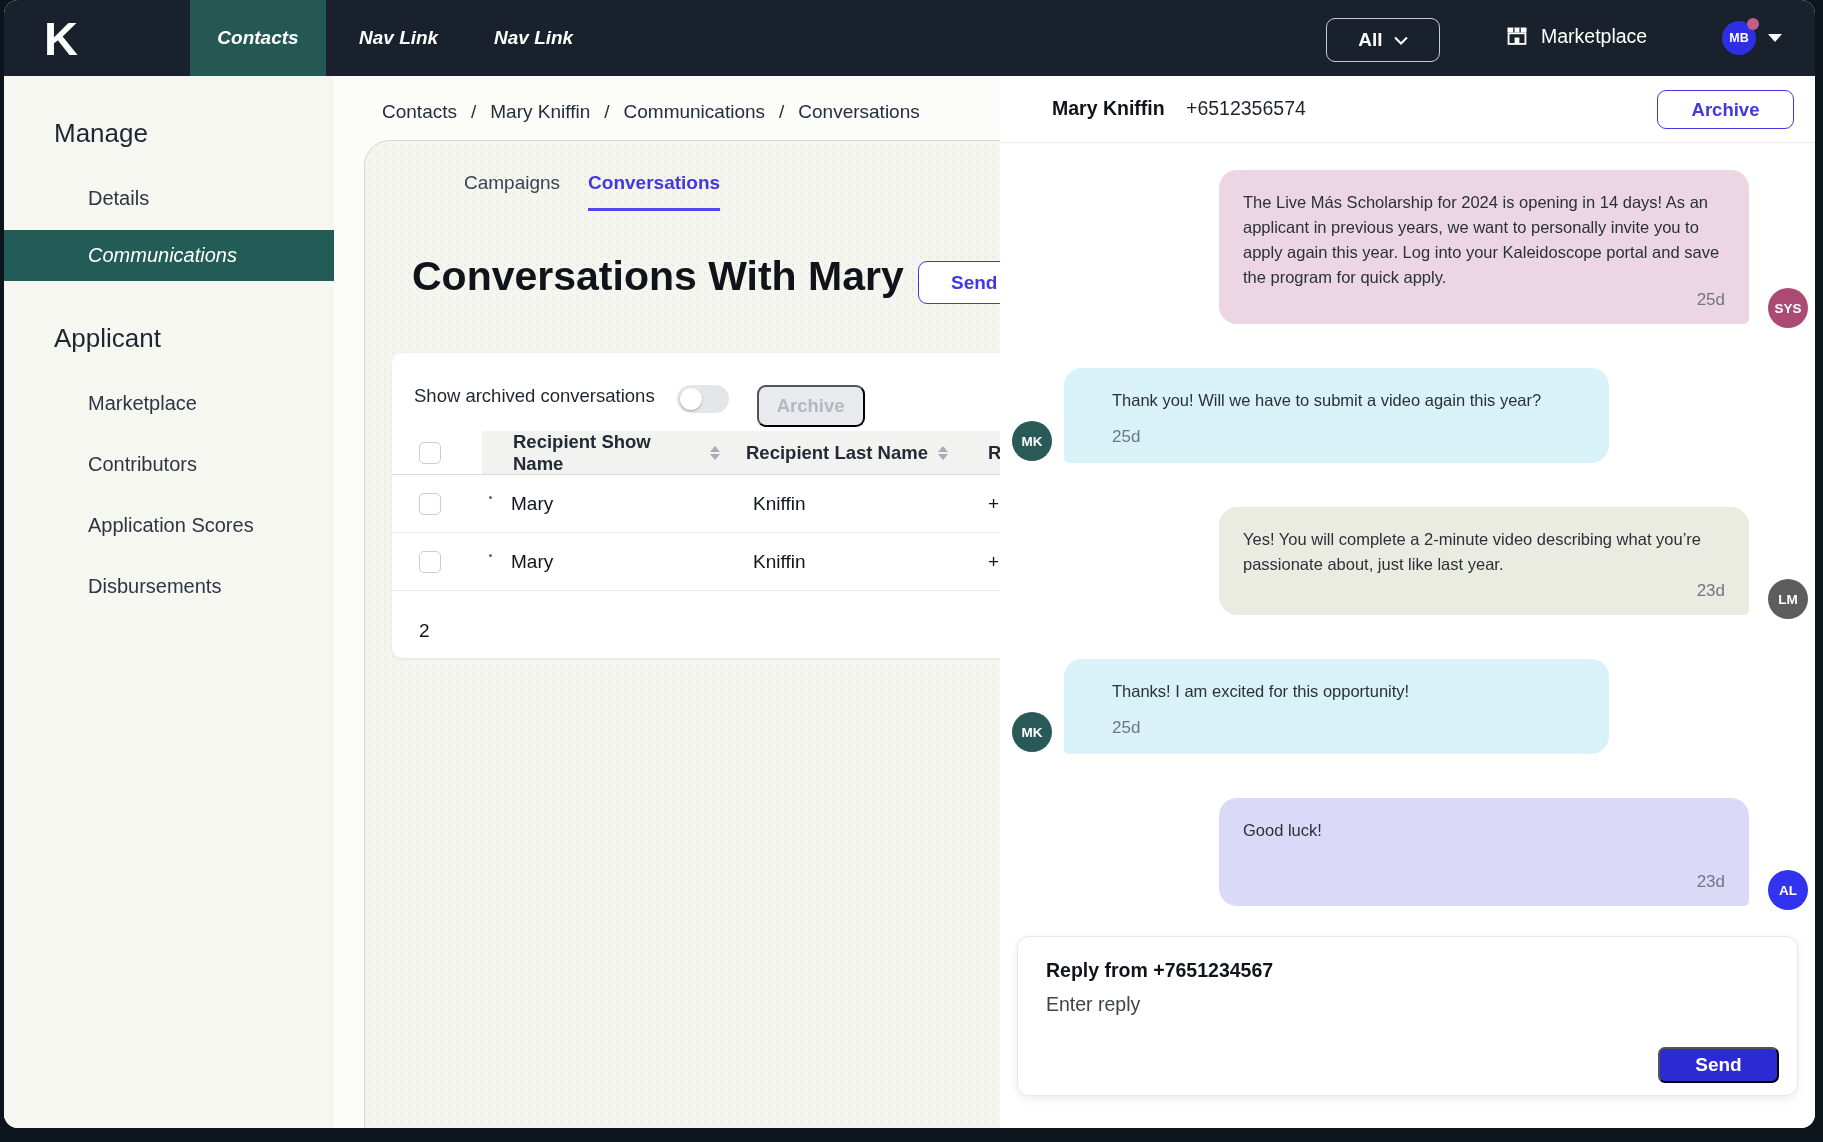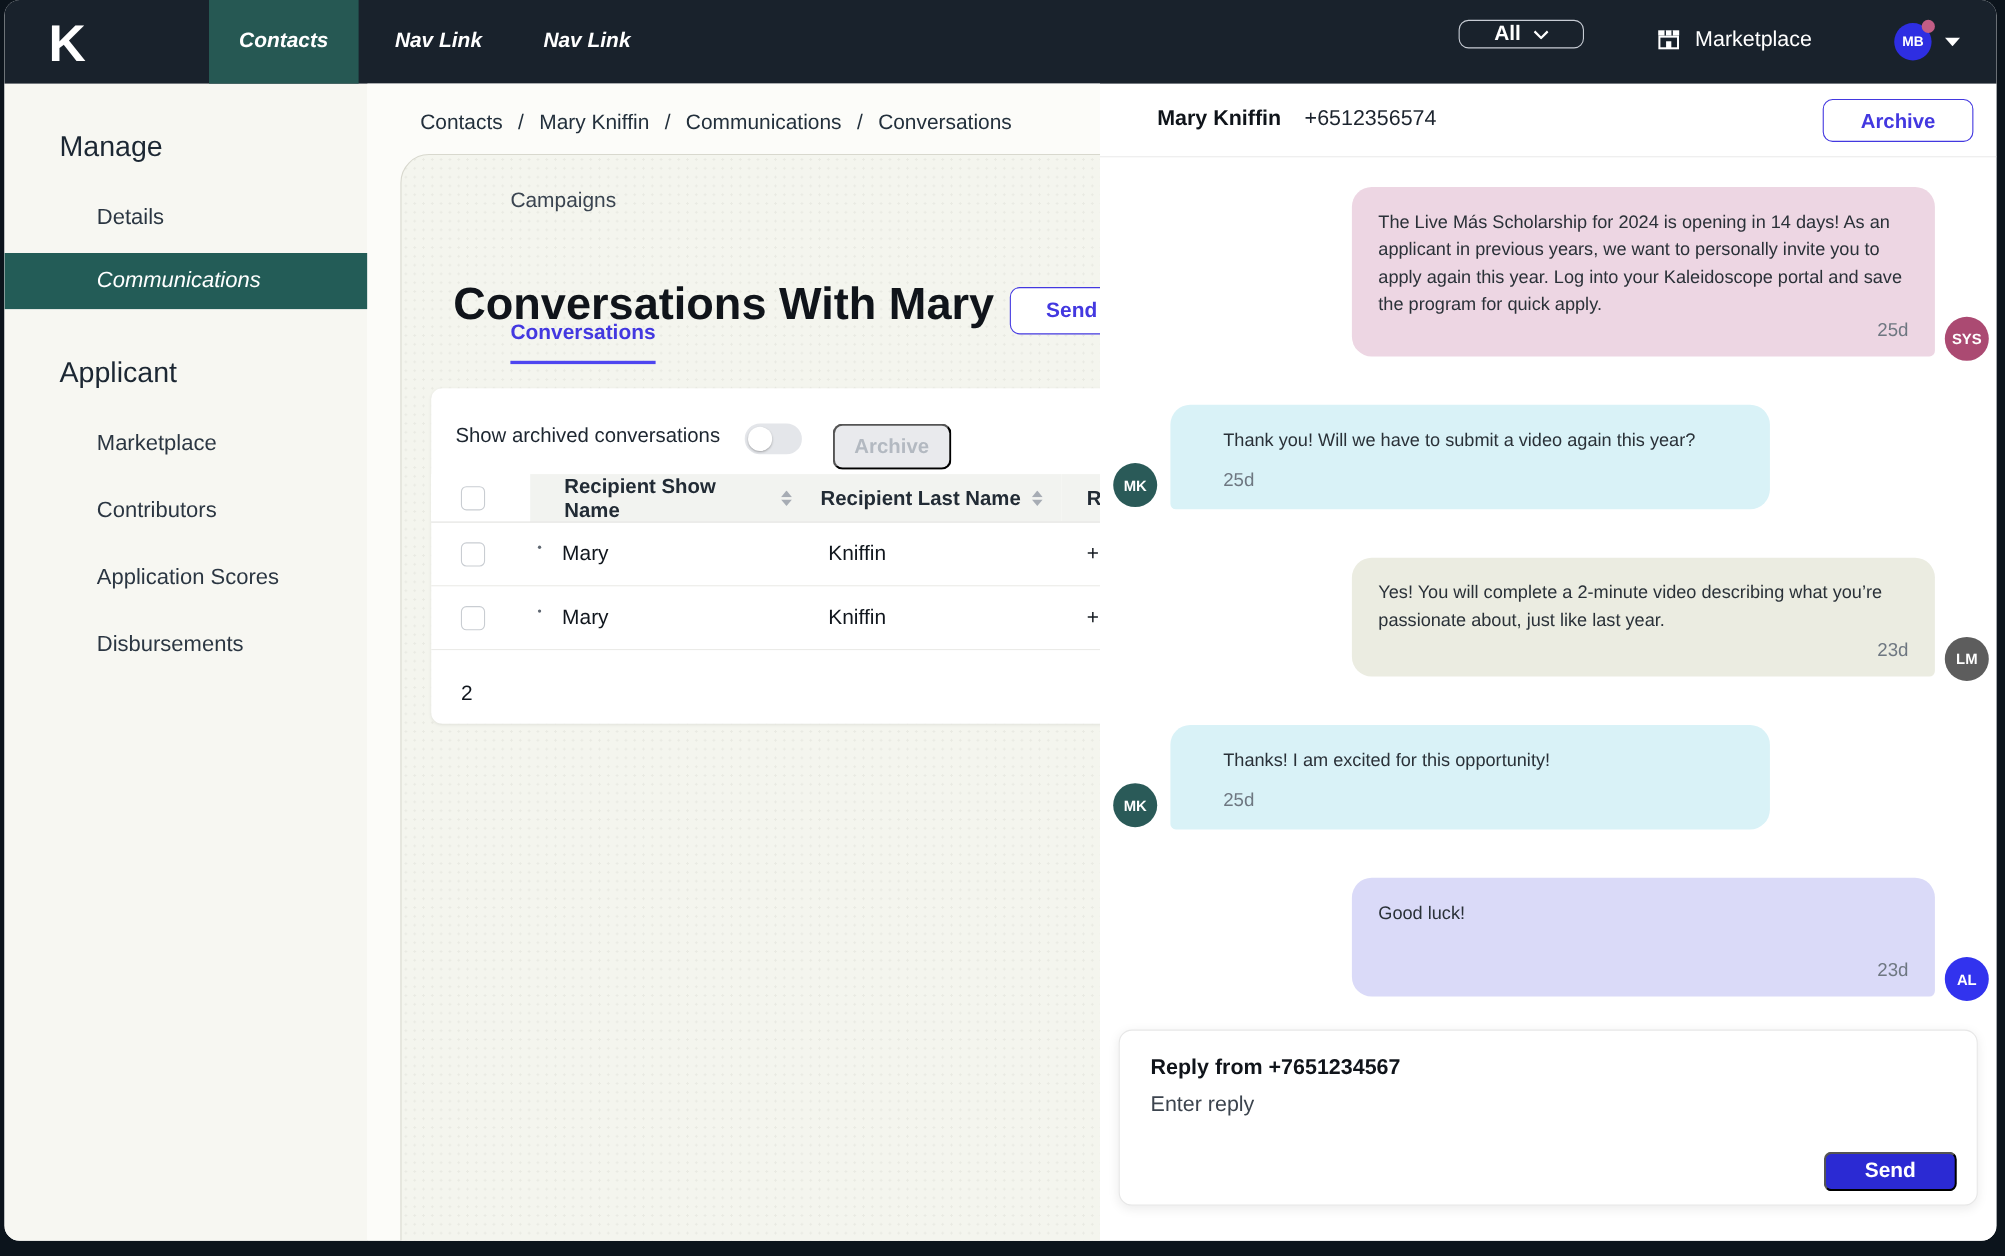--- a/index.html
+++ b/index.html
@@ -16,21 +16,21 @@
     display: flex; flex-direction: column;
   }
   
   .topbar { height: 76px; flex: none; background: #19222c; position: relative; }
   .k-logo { position: absolute; left: 40px; top: 11px; font-size: 47px; font-weight: bold; color: #fff; }
   .tab-contacts { position: absolute; left: 186px; top: 0; width: 136px; height: 76px;
     background: #265853; display: flex; align-items: center; justify-content: center; cursor: pointer; }
   .topnav-label { color: #fff; font-weight: bold; font-style: italic; font-size: 19px; }
   .nav-link { position: absolute; top: 27px; cursor: pointer; }
   .nav1 { left: 355px; } .nav2 { left: 490px; }
-  .all-btn { position: absolute; left: 1322px; top: 18px; width: 114px; height: 26px;
+  .all-btn { position: absolute; left: 1322px; top: 18px; width: 114px; height: 44px;
     border: 1.5px solid #c7ccd4; border-radius: 9px; display: flex; align-items: center;
     justify-content: center; gap: 11px; color: #fff; font-weight: bold; font-size: 19px; cursor: pointer; }
   .marketplace { position: absolute; left: 1500px; top: 23px; display: flex; align-items: center;
     gap: 11px; color: #fff; font-size: 19.5px; cursor: pointer; }
   .avatar-wrap { position: absolute; left: 1718px; top: 21px; width: 34px; height: 34px; cursor: pointer; }
   .mb-avatar { width: 34px; height: 34px; border-radius: 50%; background: #2e2ee2; color: #fff;
     font-size: 12.5px; font-weight: bold; display: flex; align-items: center; justify-content: center; }
   .notif-dot { position: absolute; right: -3px; top: -3px; width: 12px; height: 12px;
     border-radius: 50%; background: #c25d85; }
   .menu-caret { position: absolute; left: 1764px; top: 34px; cursor: pointer; }
@@ -45,21 +45,21 @@
     margin: 20px 0 0 0; padding: 14px 0 14px 84px; }
 
   
   .main { width: 666px; flex: none; position: relative; overflow: hidden; background: #fcfcf9; }
   .breadcrumb { margin: 25px 0 0 48px; font-size: 19px; color: #23303c; display: flex; gap: 14px; }
   .bc-item { cursor: pointer; }
   .card { position: relative; margin: 17px 0 0 30px; width: 940px; height: 997px;
     background-color: #f4f5ee; border: 1px solid #d8d8ce; border-radius: 26px 0 0 0;
     background-image: radial-gradient(rgba(30,30,20,.05) 1px, transparent 1.2px);
     background-size: 8px 8px; }
-  .tabs { position: absolute; left: 99px; top: 31px; display: flex; gap: 84px; font-size: 19px; flex-direction: column; }
+  .tabs { position: absolute; left: 99px; top: 31px; display: flex; gap: 28px; font-size: 19px; }
   .tab { color: #3a4450; padding-bottom: 14px; cursor: pointer; }
   .tab.active { color: #4338e0; font-weight: bold; border-bottom: 3px solid #4f46f0; }
   .page-title { position: absolute; left: 47px; top: 112px; font-size: 41px; color: #10141a; }
   .send-msg-btn { position: absolute; left: 553px; top: 120px; width: 180px; height: 43px;
     background: #fff; border: 1.5px solid #4338e0; border-radius: 9px; color: #4338e0;
     font-weight: bold; font-size: 19px; display: flex; align-items: center; padding-left: 32px; cursor: pointer; }
   .inner-panel { position: absolute; left: 27px; top: 212px; width: 780px; height: 305px;
     background: #fff; border-radius: 10px; box-shadow: 0 1px 3px rgba(0,0,0,.08); }
   .toggle-row { position: absolute; left: 22px; top: 32px; height: 42px; display: flex; }
   .toggle-label { font-size: 18.5px; color: #1d2630; }
@@ -97,21 +97,21 @@
   .chat-phone { position: absolute; left: 186px; top: 21px; font-size: 19.5px; color: #1c242e; }
   .chat-archive { position: absolute; right: 21px; top: 14px; width: 137px; height: 39px;
     border: 1.5px solid #4338e0; border-radius: 9px; color: #4338e0; font-weight: bold;
     font-size: 18.5px; background: #fff; display: flex; align-items: center; justify-content: center; cursor: pointer; }
   .messages { flex: none; padding: 27px 7px 0 12px; }
   .msg { display: flex; margin-bottom: 44px; }
   .msg.right { justify-content: flex-end; }
   .msg-avatar { width: 40px; height: 40px; border-radius: 50%; color: #fff; font-size: 13.5px;
     font-weight: bold; display: flex; align-items: center; justify-content: center; flex: none; }
   .msg.left .msg-avatar { align-self: flex-end; margin: 0 12px 2px 0; }
-  .msg.right .msg-avatar { align-self: flex-end; margin: 0 0 -4px 9px; }
+  .msg.right .msg-avatar { align-self: flex-end; margin: 0 0 -4px 19px; }
   .bubble { border-radius: 18px; padding: 20px 24px 14px; }
   .msg.left .bubble { width: 545px; border-bottom-left-radius: 5px; min-height: 95px; padding-left: 48px; }
   .msg.right .bubble { width: 530px; border-bottom-right-radius: 5px; min-height: 108px;
     display: flex; flex-direction: column; }
   .msg-text { font-size: 16.5px; line-height: 25px; color: #2a3138; }
   .msg-time { font-size: 17px; color: #6e7781; margin-top: 14px; }
   .msg.right .msg-time { margin-top: auto; align-self: flex-end; }
   .reply-card { margin: -14px 17px 0; height: 160px; background: #fff; border: 1px solid #e7e7e7;
     border-radius: 12px; box-shadow: 0 3px 10px rgba(0,0,0,.08); position: relative; }
   .reply-header { position: absolute; left: 28px; top: 22px; font-weight: bold; font-size: 19.5px; color: #10141a; }

